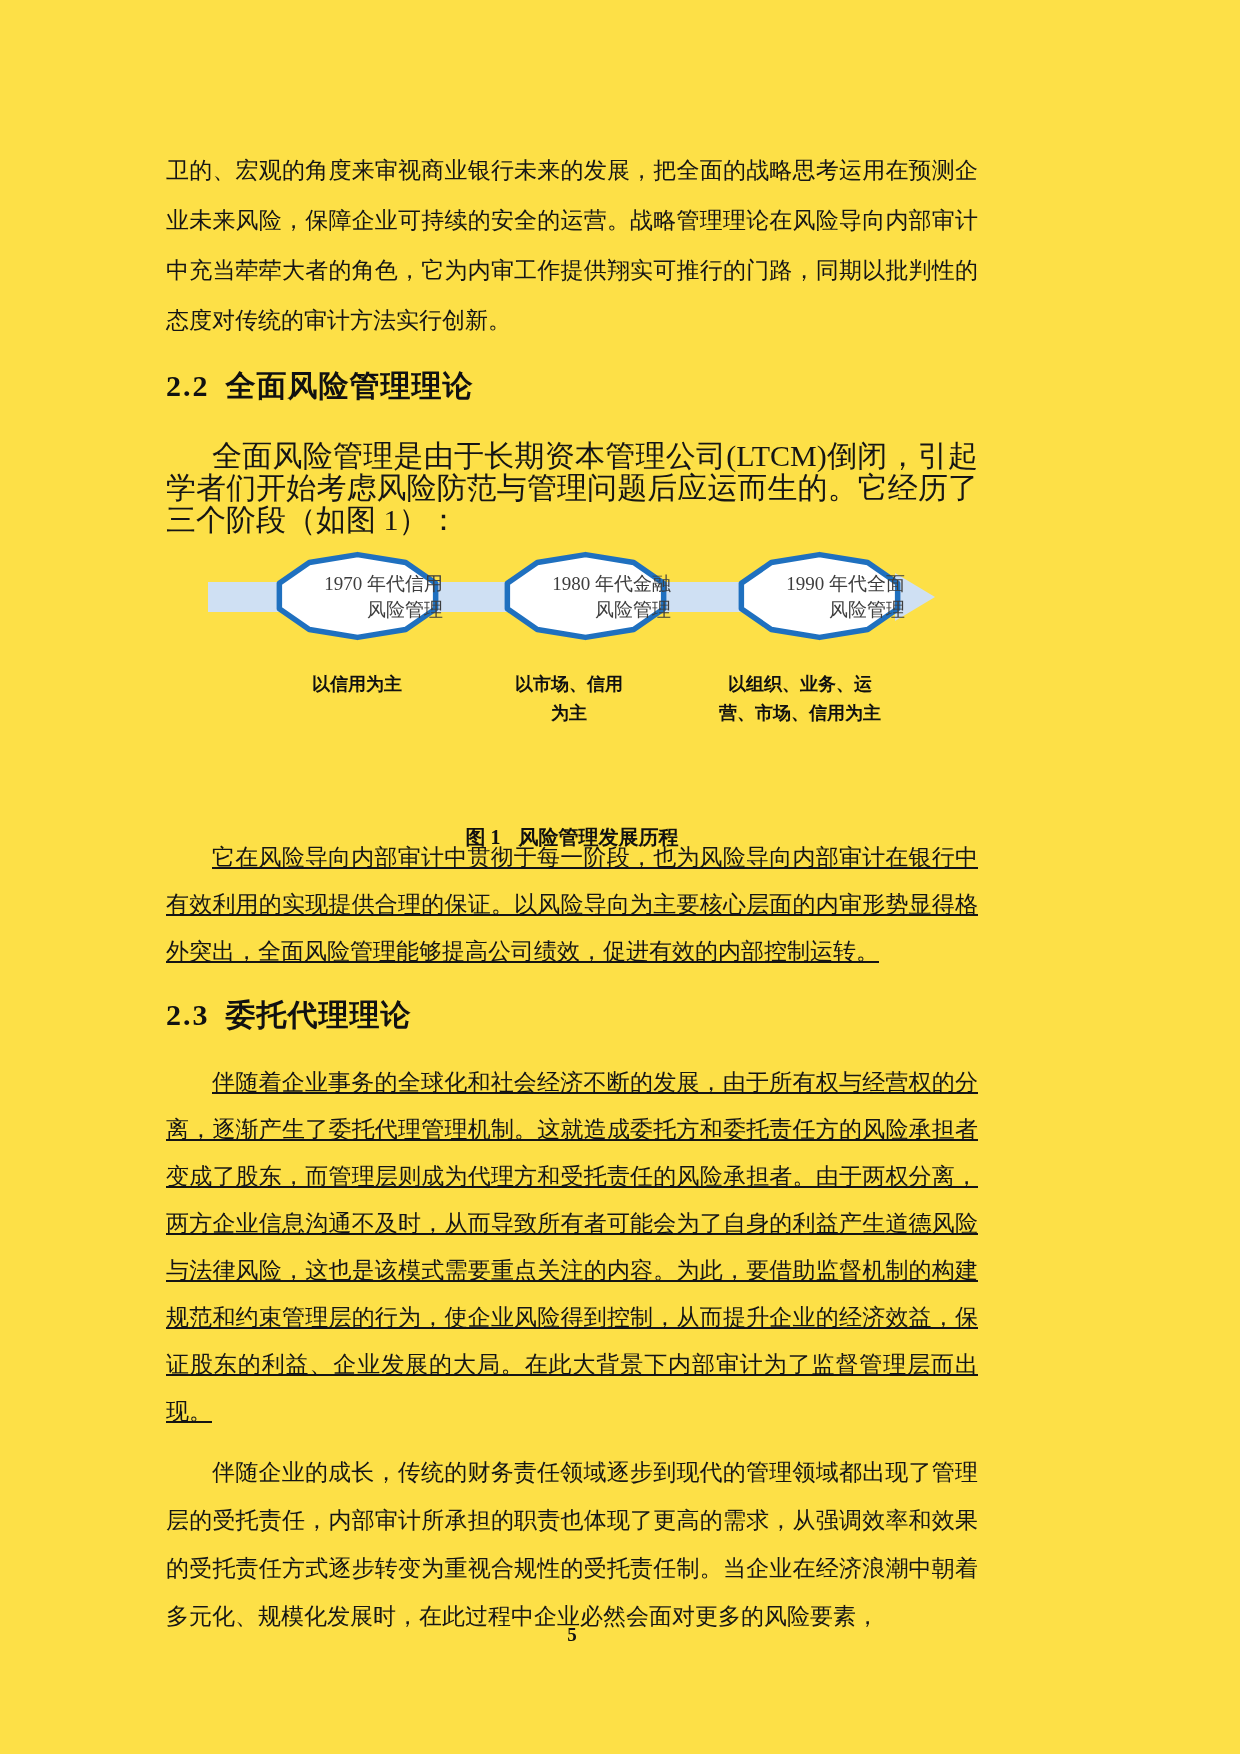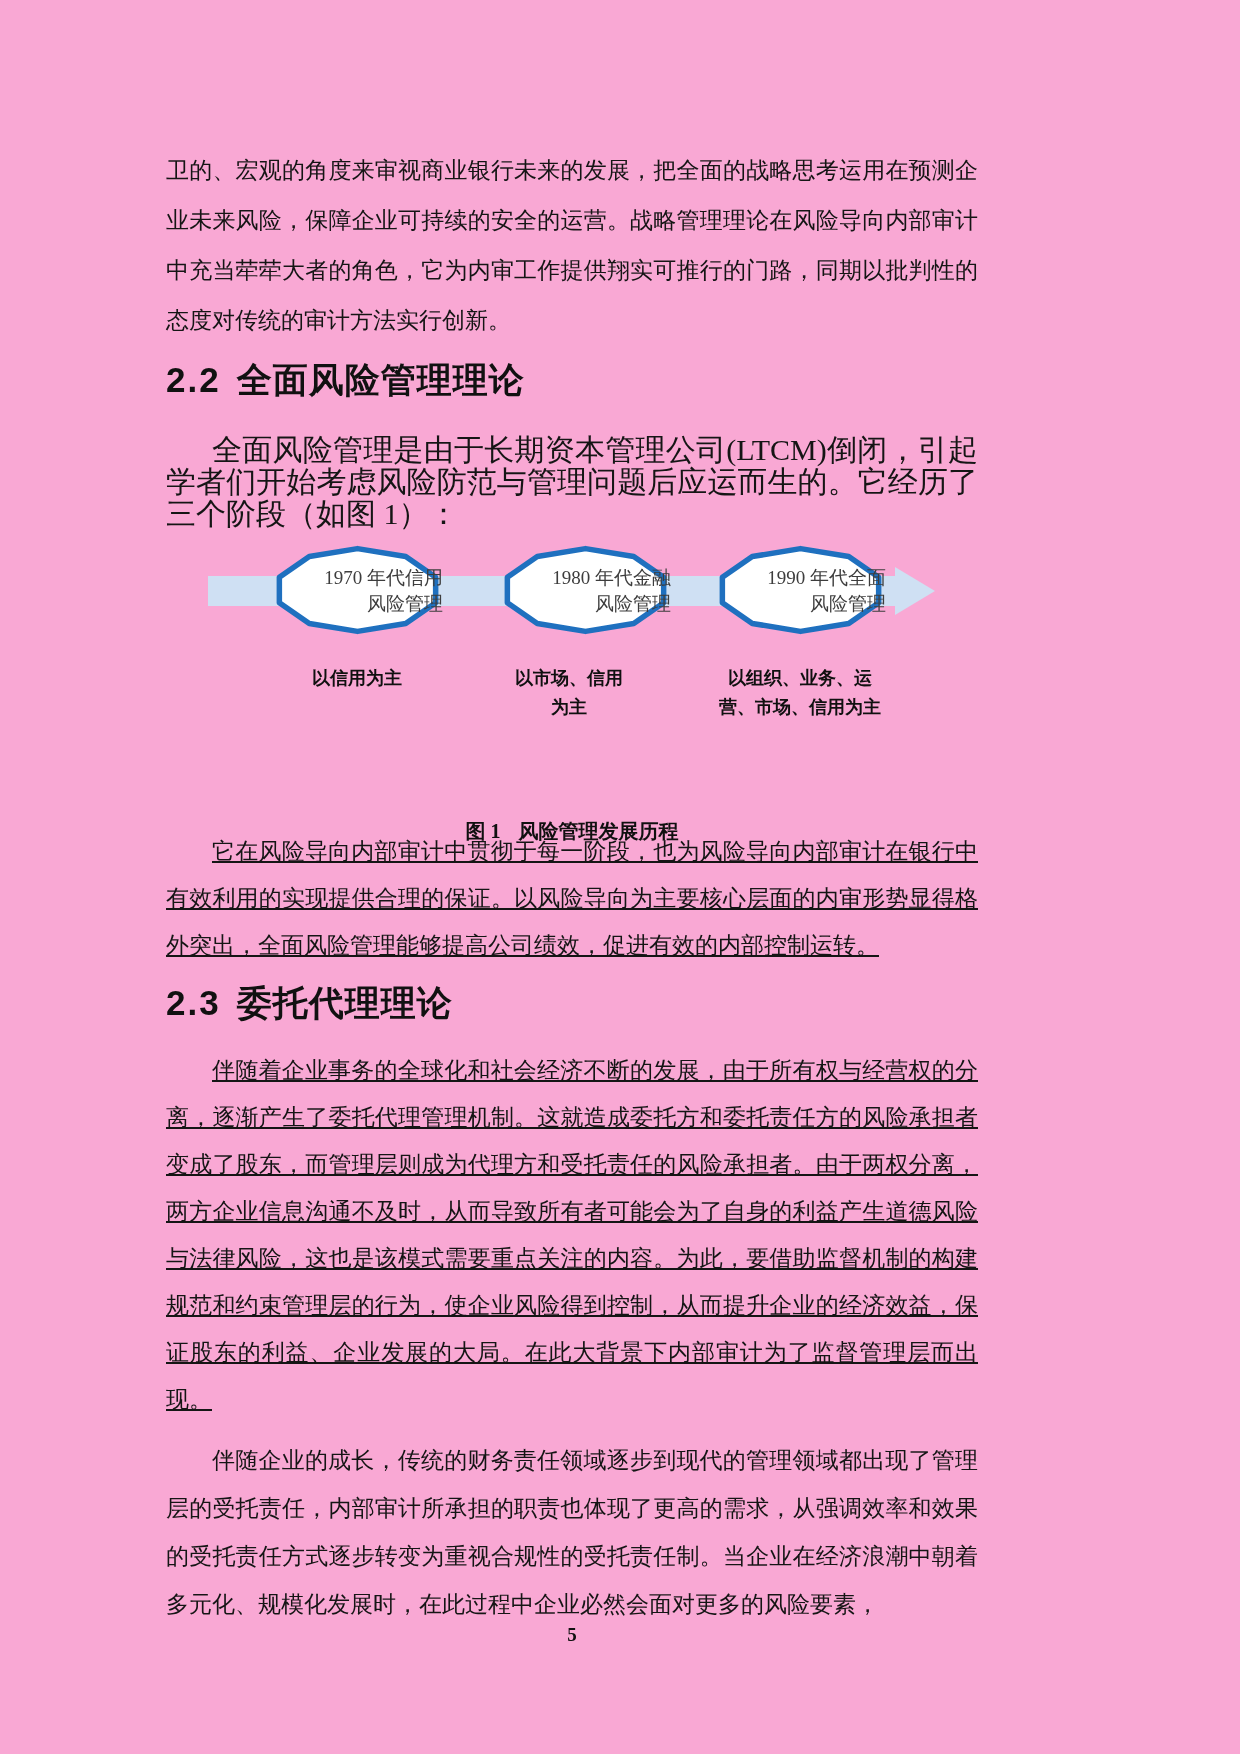--- a/index.html
+++ b/index.html
@@ -6,38 +6,38 @@
   html, body { background: #ffffff; }
   body {
     width: 1240px; height: 1754px;
     font-family: "Liberation Serif", serif;
     color: #1a1a1a;
   }
   .page {
     position: relative;
     width: 1240px; height: 1754px;
     padding: 146px 262px 0 166px;
-    background: #f9a8d4;
+    background: #fde047;
     overflow: hidden;
   }
   .body-text {
     font-size: 23px;
     line-height: 50px;
     text-align: justify;
     color: #151515;
   }
   .lh47 { line-height: 47px; text-decoration: underline; }
   .lh48 { line-height: 48px; }
   .indent { text-indent: 46px; }
   h2.section {
-    font-family: Liberation Sans, sans-serif;
+    font-family: Liberation Serif, serif;
     font-weight: 600;
-    font-size: 35px;
+    font-size: 30px;
     line-height: 40px;
-    margin-top: 14px;
+    margin-top: 20px;
     color: #111;
     letter-spacing: 1px;
   }
   h2.section .num { margin-right: 16px; letter-spacing: 2px; }
   .intro {
     margin-top: 34px;
     font-size: 30px;
     line-height: 32px;
     text-align: justify;
     text-indent: 46px;
@@ -68,21 +68,21 @@
   .stage svg { position: absolute; left: 0; top: 0; width: 100%; height: 100%; overflow: visible; }
   .stage svg polygon {
     fill: #ffffff;
     stroke: #1f70bf;
     stroke-width: 5.5px;
     stroke-linejoin: round;
     vector-effect: non-scaling-stroke;
   }
   .s1 { left: 106px; }
   .s2 { left: 334px; }
-  .s3 { left: 549px; }
+  .s3 { left: 568px; }
   .stage-text {
     position: relative;
     padding-top: 21px;
     text-align: right;
     font-size: 19px;
     line-height: 26px;
     color: #3d3d3d;
   }
   .stage-label {
     position: absolute;

